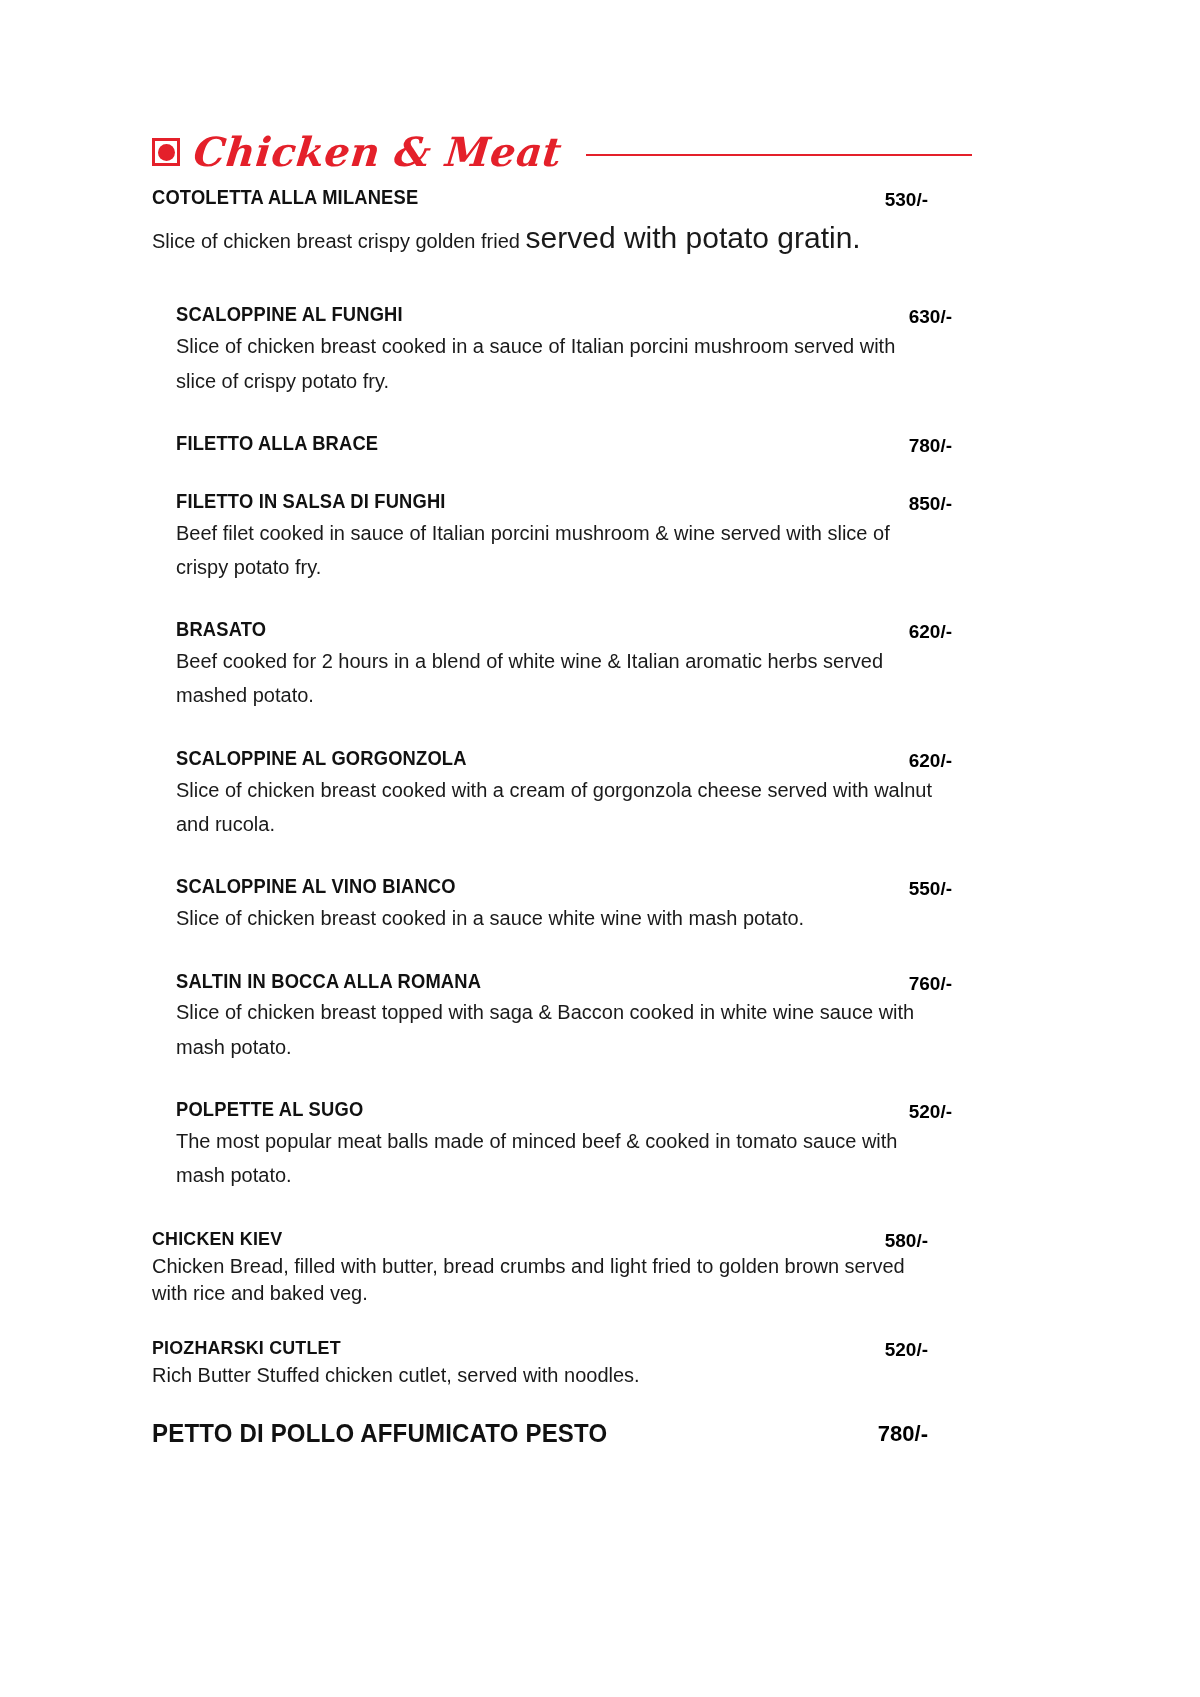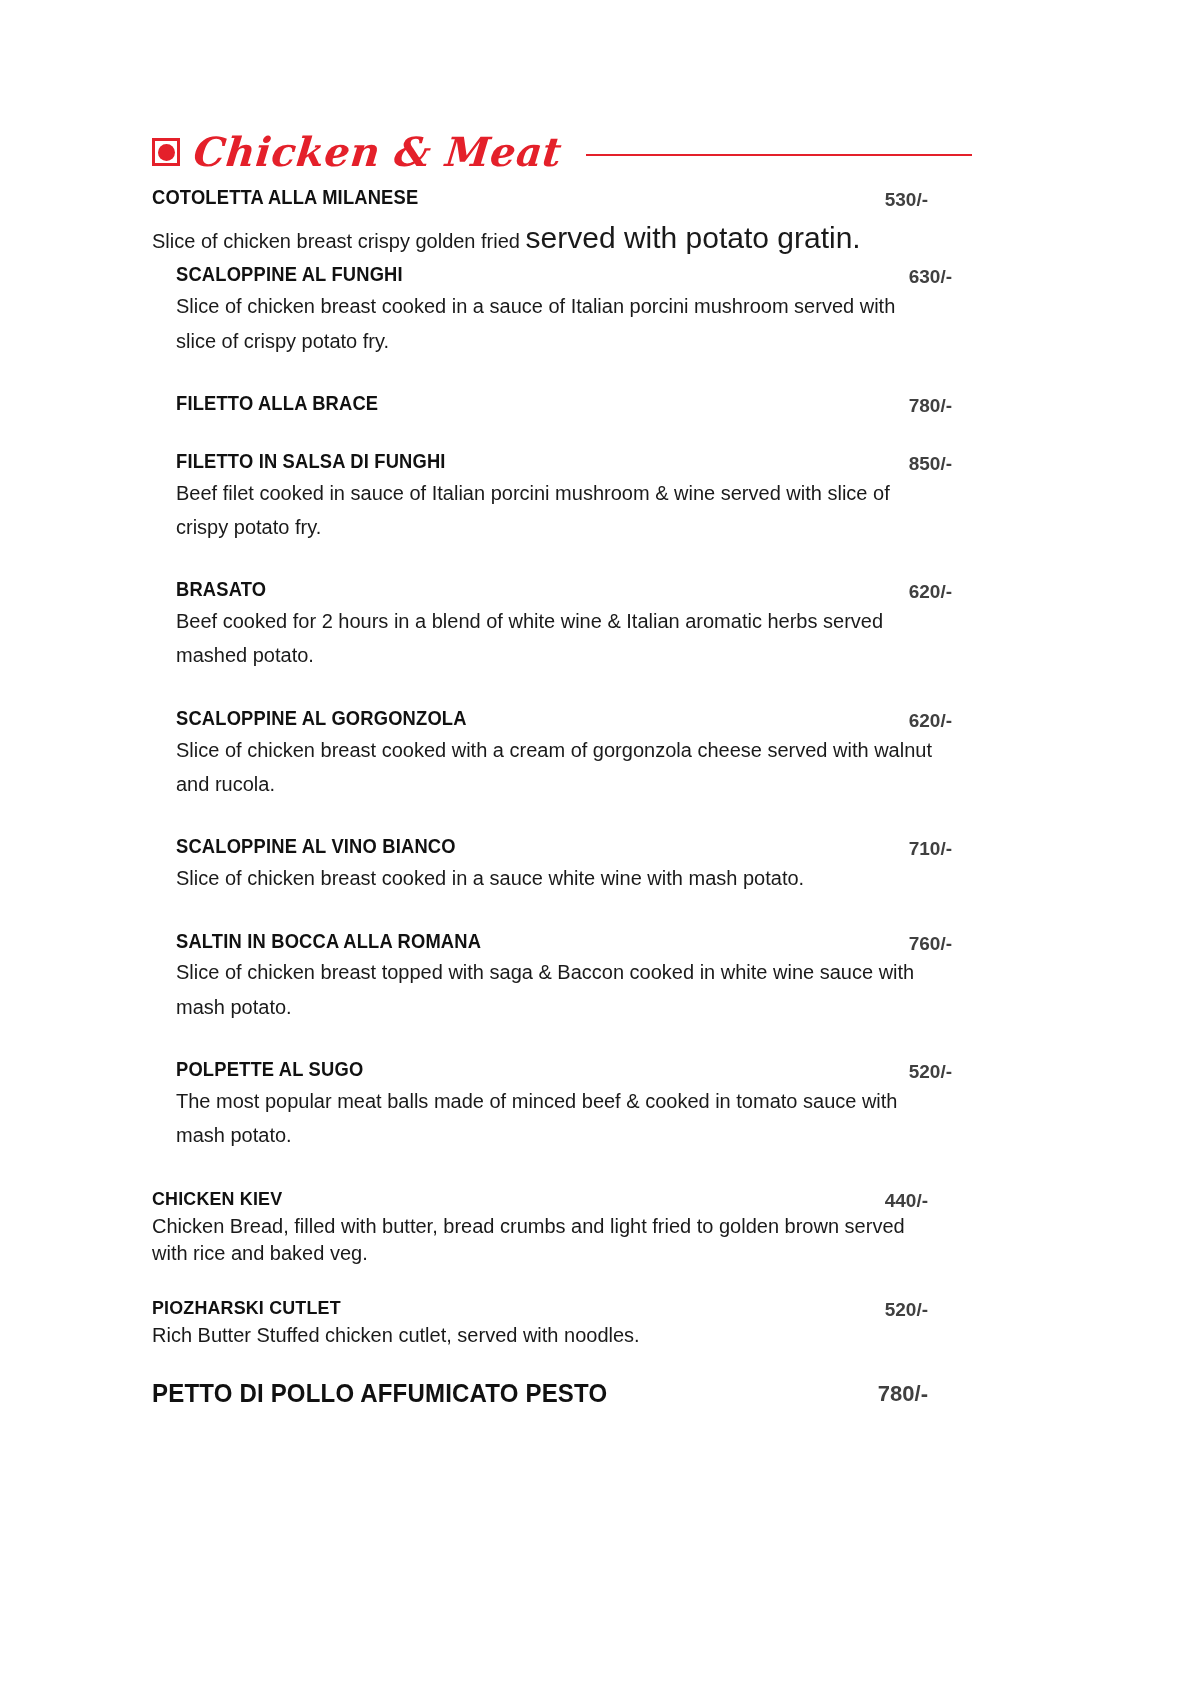--- a/index.html
+++ b/index.html
@@ -100,37 +100,37 @@
     transform-origin: left center;
     white-space: nowrap;
   }
   .item-price {
     position: absolute;
     right: 0;
     top: 2px;
     font-weight: bold;
     font-size: 19px;
     line-height: 1.22;
-    color: #404040;
+    color: #000000;
     white-space: nowrap;
   }
   .item-desc {
     font-size: 20px;
     line-height: 1.72;
     color: #1a1a1a;
     font-weight: normal;
     margin-top: 2px;
     max-width: 760px;
   }
   .item-desc .tail {
     font-size: 30px;
   }
 
   
-  .gap-lg { }
+  .gap-lg { margin-bottom: 40px; }
   .gap-md { margin-bottom: 34px; margin-left: 24px; }
   .gap-sm { margin-bottom: 28px; }
 
   
   .tight .item-desc {
     line-height: 1.38;
     margin-top: 3px;
   }
   .tight .item-name { font-size: 19px; }
 
@@ -204,21 +204,21 @@
       <div class="item-head">
         <span class="item-name">SCALOPPINE AL GORGONZOLA</span>
         <span class="item-price">620/-</span>
       </div>
       <div class="item-desc">Slice of chicken breast cooked with a cream of gorgonzola cheese served with walnut and rucola.</div>
     </div>
 
     <div class="menu-item gap-md">
       <div class="item-head">
         <span class="item-name">SCALOPPINE AL VINO BIANCO</span>
-        <span class="item-price">710/-</span>
+        <span class="item-price">550/-</span>
       </div>
       <div class="item-desc">Slice of chicken breast cooked in a sauce  white wine with mash potato.</div>
     </div>
 
     <div class="menu-item gap-md">
       <div class="item-head">
         <span class="item-name">SALTIN IN BOCCA ALLA ROMANA</span>
         <span class="item-price">760/-</span>
       </div>
       <div class="item-desc">Slice of chicken breast topped with saga &amp; Baccon cooked in  white wine sauce with mash potato.</div>
@@ -228,21 +228,21 @@
       <div class="item-head">
         <span class="item-name">POLPETTE AL SUGO</span>
         <span class="item-price">520/-</span>
       </div>
       <div class="item-desc">The most popular meat balls made of minced beef &amp; cooked in  tomato sauce with mash potato.</div>
     </div>
 
     <div class="menu-item gap-sm tight">
       <div class="item-head">
         <span class="item-name">CHICKEN KIEV</span>
-        <span class="item-price">440/-</span>
+        <span class="item-price">580/-</span>
       </div>
       <div class="item-desc">Chicken Bread, filled with butter, bread crumbs and  light fried to  golden brown served with rice and baked veg.</div>
     </div>
 
     <div class="menu-item gap-sm tight">
       <div class="item-head">
         <span class="item-name">PIOZHARSKI CUTLET</span>
         <span class="item-price">520/-</span>
       </div>
       <div class="item-desc">Rich Butter Stuffed chicken cutlet, served with noodles.</div>

